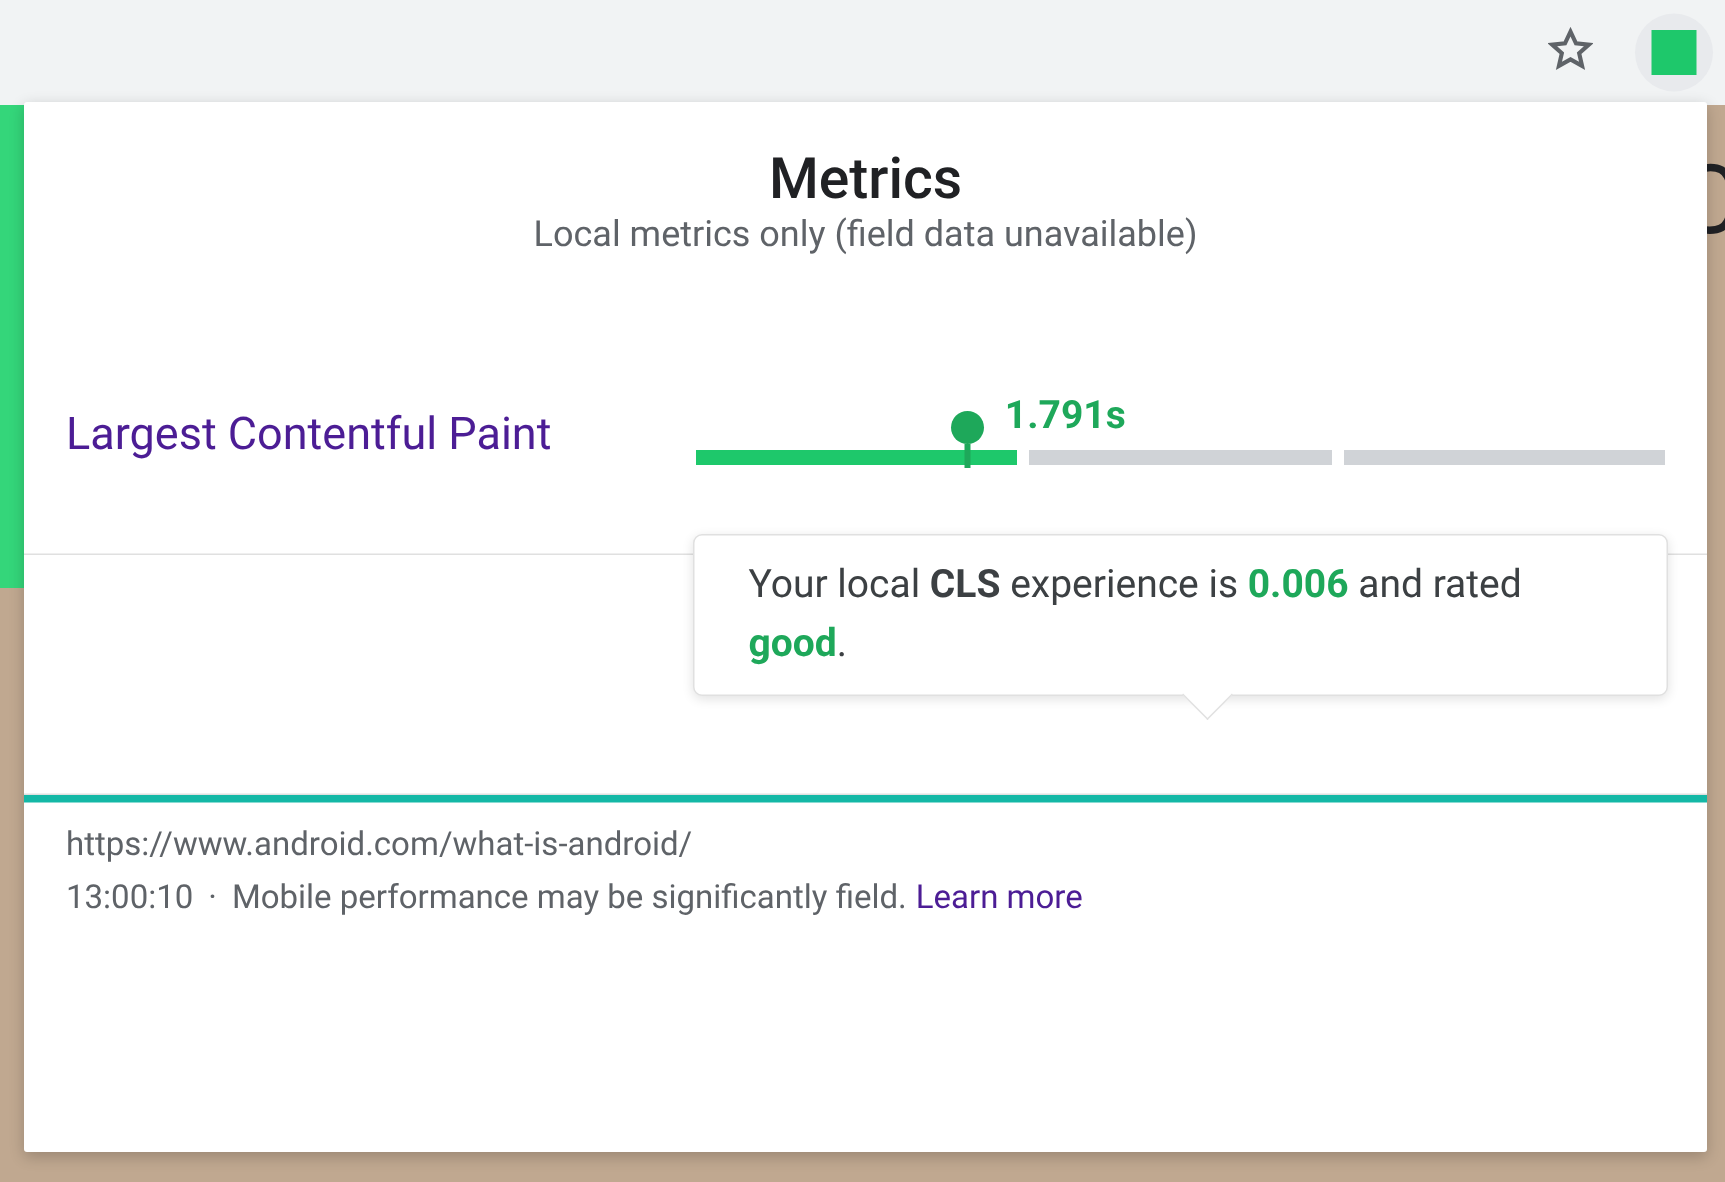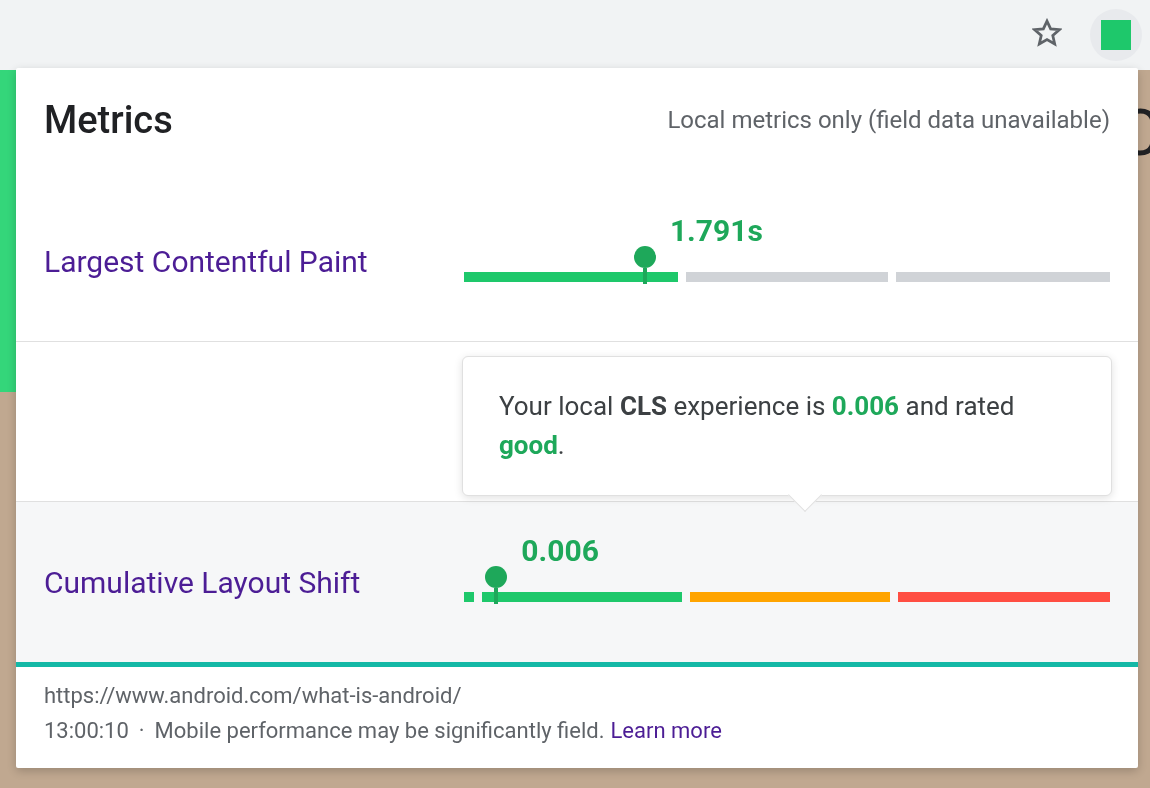--- a/index.html
+++ b/index.html
@@ -72,20 +72,21 @@
       background: #fff;
       box-shadow: 0 3px 10px rgba(0,0,0,0.2);
       border-radius: 2px;
     }
 
     .panel-header {
       display: flex;
       justify-content: space-between;
       align-items: center;
       padding: 30px 28px 40px 28px;
+      flex-direction: column;
     }
     .panel-title {
       font-size: 38px;
       font-weight: 500;
       color: #202124;
     }
     .panel-subtitle {
       font-size: 24px;
       color: #5f6368;
     }
@@ -142,39 +143,39 @@
       border-radius: 50%;
       background: #1ea85a;
     }
     .marker-stem {
       width: 4px;
       height: 16px;
       background: #1ea85a;
     }
     .marker-value {
       position: absolute;
-      bottom: 36px;
+      bottom: 20px;
       left: 36px;
-      font-size: 30px;
+      font-size: 26px;
       font-weight: 700;
       color: #1ea85a;
       white-space: nowrap;
     }
 
     
     .tooltip {
       position: absolute;
       top: 356px;
       left: 462px;
       width: 650px;
       background: #fff;
       border: 1px solid #e0e0e0;
       border-radius: 6px;
       box-shadow: 0 2px 8px rgba(0,0,0,0.12);
-      padding: 30px 36px;
+      padding: 14px 36px;
       font-size: 26px;
       color: #3c4043;
       line-height: 1.5;
       z-index: 5;
     }
     .tooltip .bold { font-weight: 700; }
     .tooltip .green { color: #1ea85a; font-weight: 700; }
     .tooltip-arrow {
       position: absolute;
       bottom: -12px;
@@ -234,36 +235,20 @@
         <div class="marker-dot"></div>
         <div class="marker-stem"></div>
       </div>
     </div>
   </div>
 
   <div class="metric-row">
     <div class="metric-track"></div>
   </div>
 
-  <div class="metric-row highlight">
-    <div class="metric-label">Cumulative Layout Shift</div>
-    <div class="metric-track">
-      <div class="bar-container">
-        <div class="bar-seg seg-block"></div>
-        <div class="bar-seg seg-good" style="flex:32"></div>
-        <div class="bar-seg seg-need" style="flex:32"></div>
-        <div class="bar-seg seg-poor" style="flex:34"></div>
-      </div>
-      <div class="marker" style="left:5%">
-        <div class="marker-value">0.006</div>
-        <div class="marker-dot"></div>
-        <div class="marker-stem"></div>
-      </div>
-    </div>
-  </div>
 
   <div class="panel-footer">
     <div class="footer-url">https://www.android.com/what-is-android/</div>
     <div class="footer-note">
       <span>13:00:10</span>
       <span class="dot-sep">·</span>
       <span>Mobile performance may be significantly field.</span>
       <span class="footer-link">Learn more</span>
     </div>
   </div>

